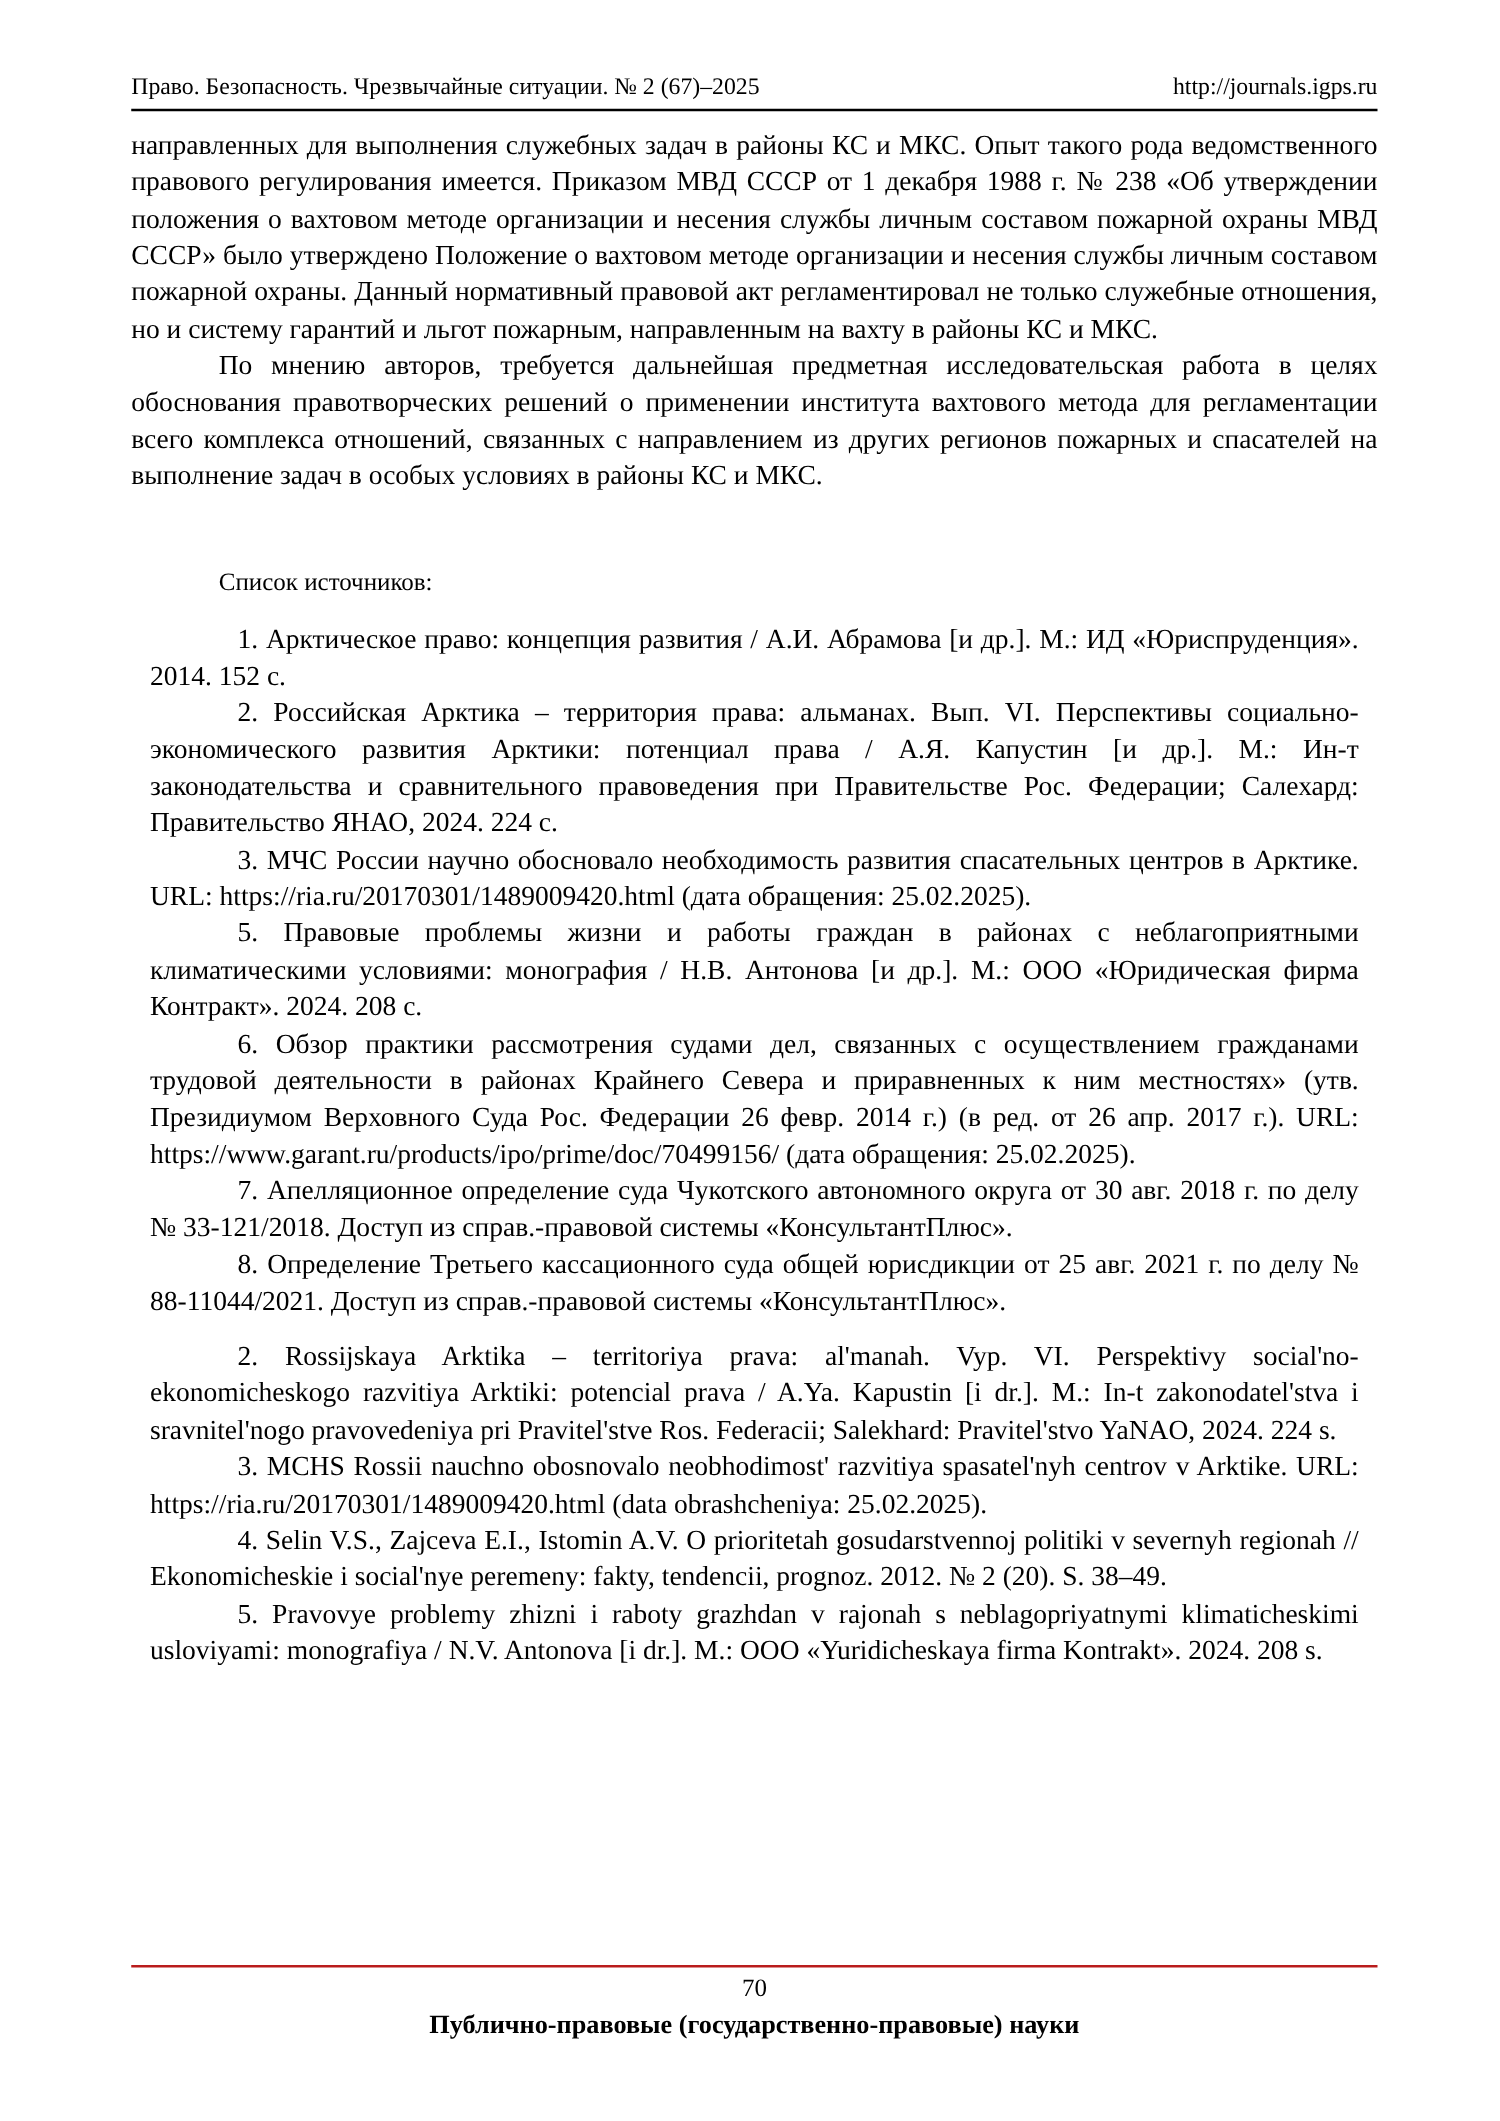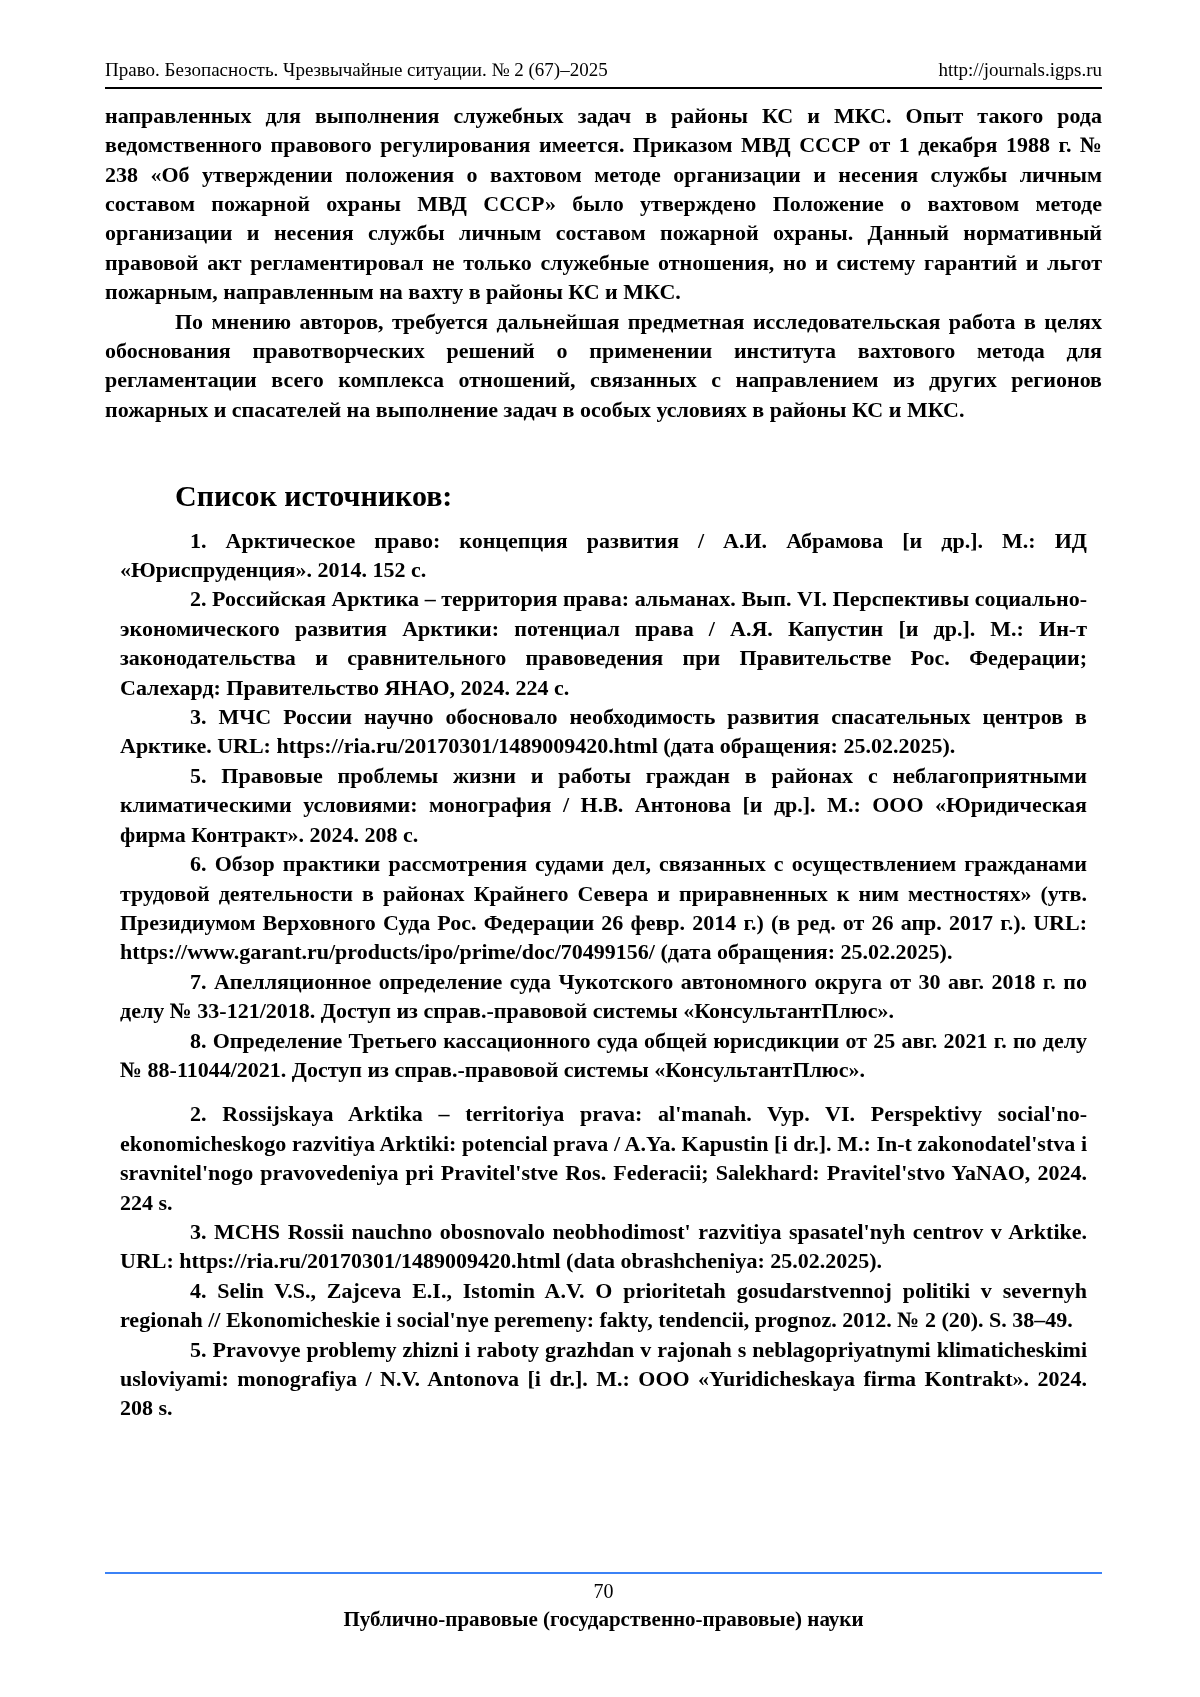--- a/index.html
+++ b/index.html
@@ -35,42 +35,41 @@
   }
   .article {
     margin-top: 12px;
     font-size: 22px;
     line-height: 29.4px;
     text-align: justify;
   }
   .article p {
     margin: 0;
     text-indent: 70px;
-    font-weight: bold;
   }
   .article p.continuation {
     text-indent: 0;
   }
   .section-heading {
-    font-size: 30px;
+    font-size: 20px;
     line-height: 29.4px;
-    font-weight: bold;
+    font-weight: normal;
     margin: 57px 0 0 0;
     text-indent: 70px;
     text-align: left;
   }
   .ref-list {
     margin: 15px;
   }
   .page-footer {
     position: absolute;
     left: 105px;
     width: 997px;
     top: 1572px;
-    border-top: 2px solid #3b82f6;
+    border-top: 2px solid #b91c1c;
     text-align: center;
   }
   .page-number {
     font-size: 20px;
     line-height: 1.3;
     margin-top: 4px;
   }
   .footer-section {
     font-size: 21px;
     line-height: 1.3;

